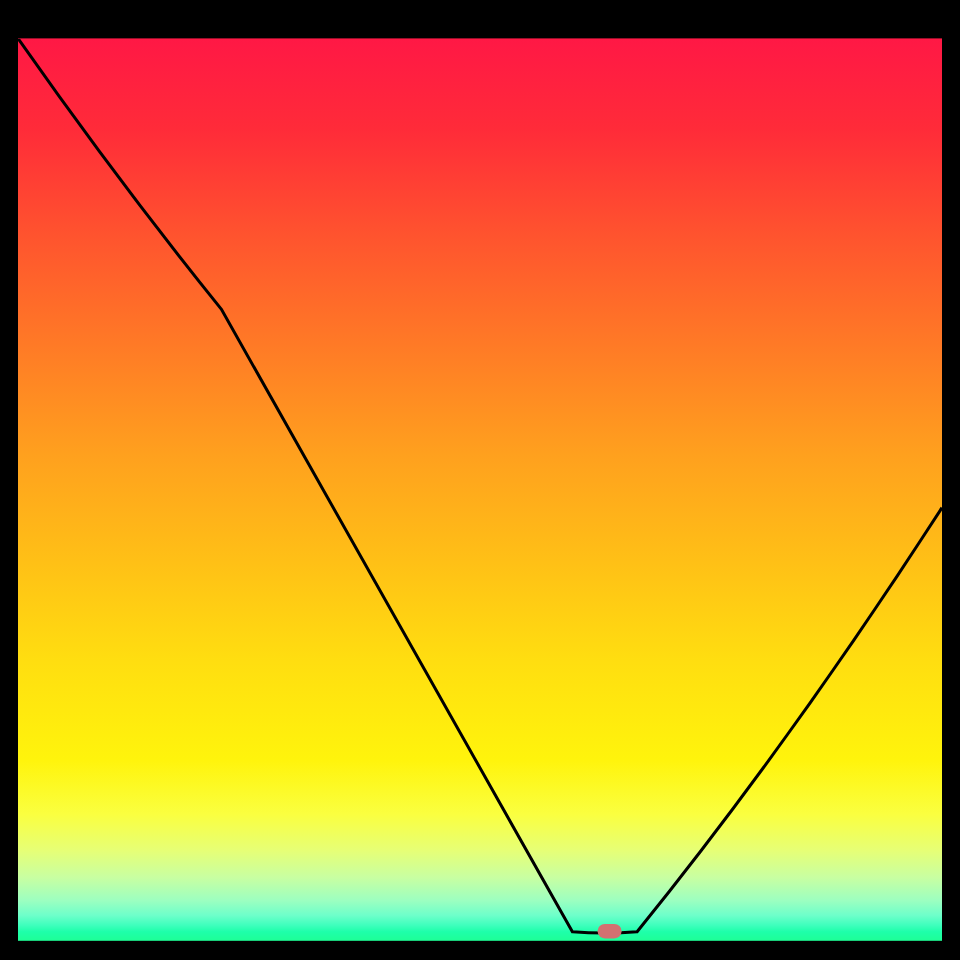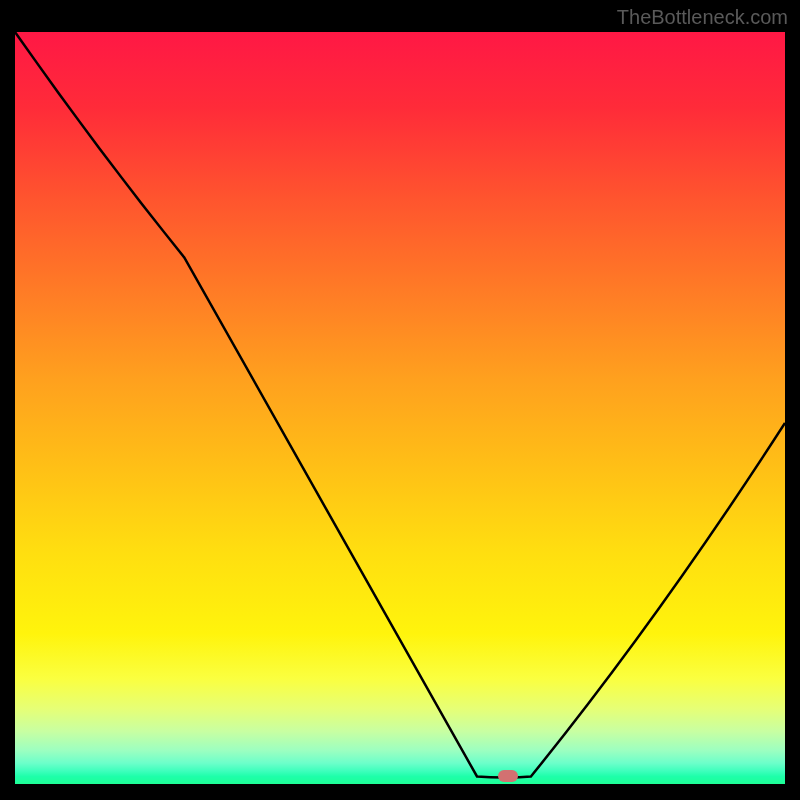--- a/index.html
+++ b/index.html
@@ -63,20 +63,19 @@
     height: 12px;
     background: #d27171;
     border-radius: 6px;
     transform: translate(-50%, -50%);
   }
 </style>
 </head>
 <body>
 
 <div class="chart-container">
-  <div class="watermark">TheBottleneck.com</div>
   <div class="plot-area">
     <svg class="curve-svg" viewBox="0 0 770 752" preserveAspectRatio="none">
       <path id="curve-path" d="M 0 0 Q 84.7 120.80000000000001 169.4 225.60000000000002 L 462 744.48 Q 488.95 746.48 515.9 744.48 Q 642.95 587.76 770 391.04" fill="none" stroke="#000" stroke-width="2.5"></path>
     </svg>
     <div class="marker" id="marker" style="left: 492.8px; top: 744.48px; background: rgb(210, 113, 113);"></div>
   </div>
 </div>
 
 </body></html>

